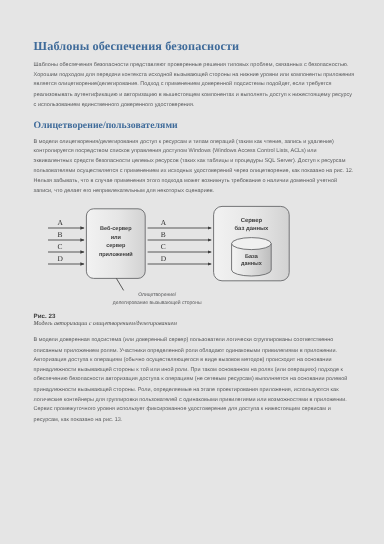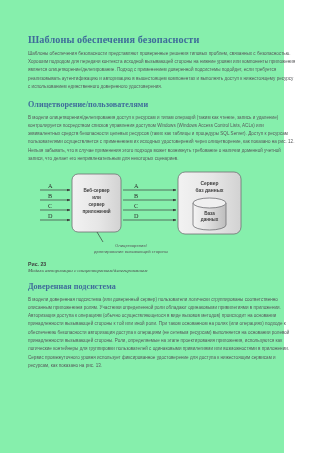--- a/index.html
+++ b/index.html
@@ -11,23 +11,23 @@
     width: 320px;
     height: 453px;
     font-family: "Liberation Sans", sans-serif;
     color: #3d3d3d;
     overflow: hidden;
     position: relative;
   }
   .page {
     position: absolute;
     left: 0; top: 0;
-    width: 284px;
+    width: 320px;
     height: 453px;
-    background: #86efac;
+    background: #e5e5e5;
     padding: 0;
     box-sizing: border-box;
   }
   .content {
     position: absolute;
     left: 28px;
     top: 34px;
     width: 268px;
   }
   h1.sec-title {
@@ -188,17 +188,16 @@
         <div class="fig-caption-inner">
           <div>Олицетворение/</div>
           <div>делегирование вызывающей стороны</div>
         </div>
       </div>
     </div>
 
     <p class="fig-num">Рис. 23</p>
     <p class="fig-desc">Модель авторизации с олицетворением/делегированием</p>
 
-    <h2 class="sub-title">Доверенная подсистема</h2>
     <p class="body">В модели доверенная подсистема (или доверенный сервер) пользователи логически сгруппированы соответственно описанным приложением ролям. Участники определенной роли обладают одинаковыми привилегиями в приложении. Авторизация доступа к операциям (обычно осуществляющегося в виде вызовов методов) происходит на основании принадлежности вызывающей стороны к той или иной роли. При таком основанном на ролях (или операциях) подходе к обеспечению безопасности авторизация доступа к операциям (не сетевым ресурсам) выполняется на основании ролевой принадлежности вызывающей стороны. Роли, определяемые на этапе проектирования приложения, используются как логические контейнеры для группировки пользователей с одинаковыми привилегиями или возможностями в приложении. Сервис промежуточного уровня использует фиксированное удостоверение для доступа к нижестоящим сервисам и ресурсам, как показано на рис. 13.</p>
 
   </div>
 </div>
 
 </body></html>

